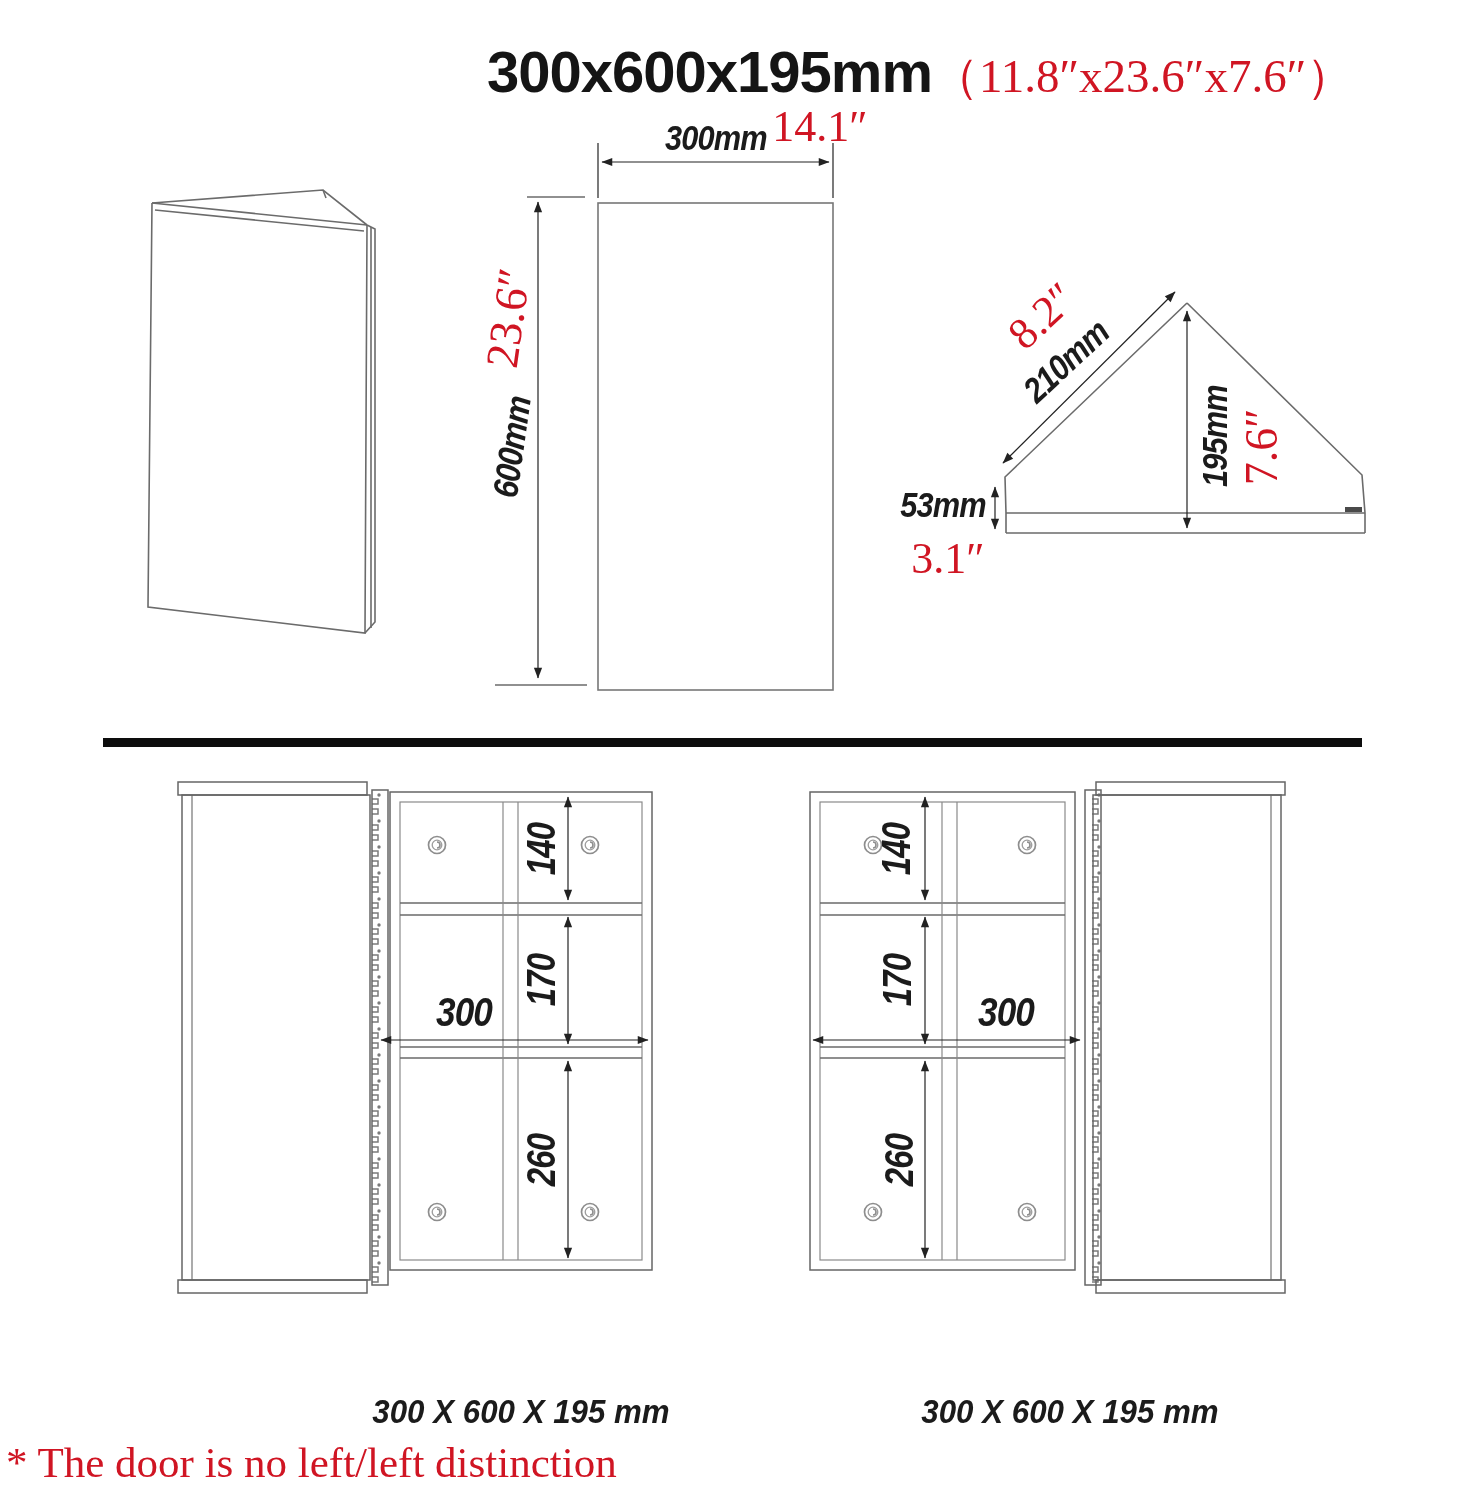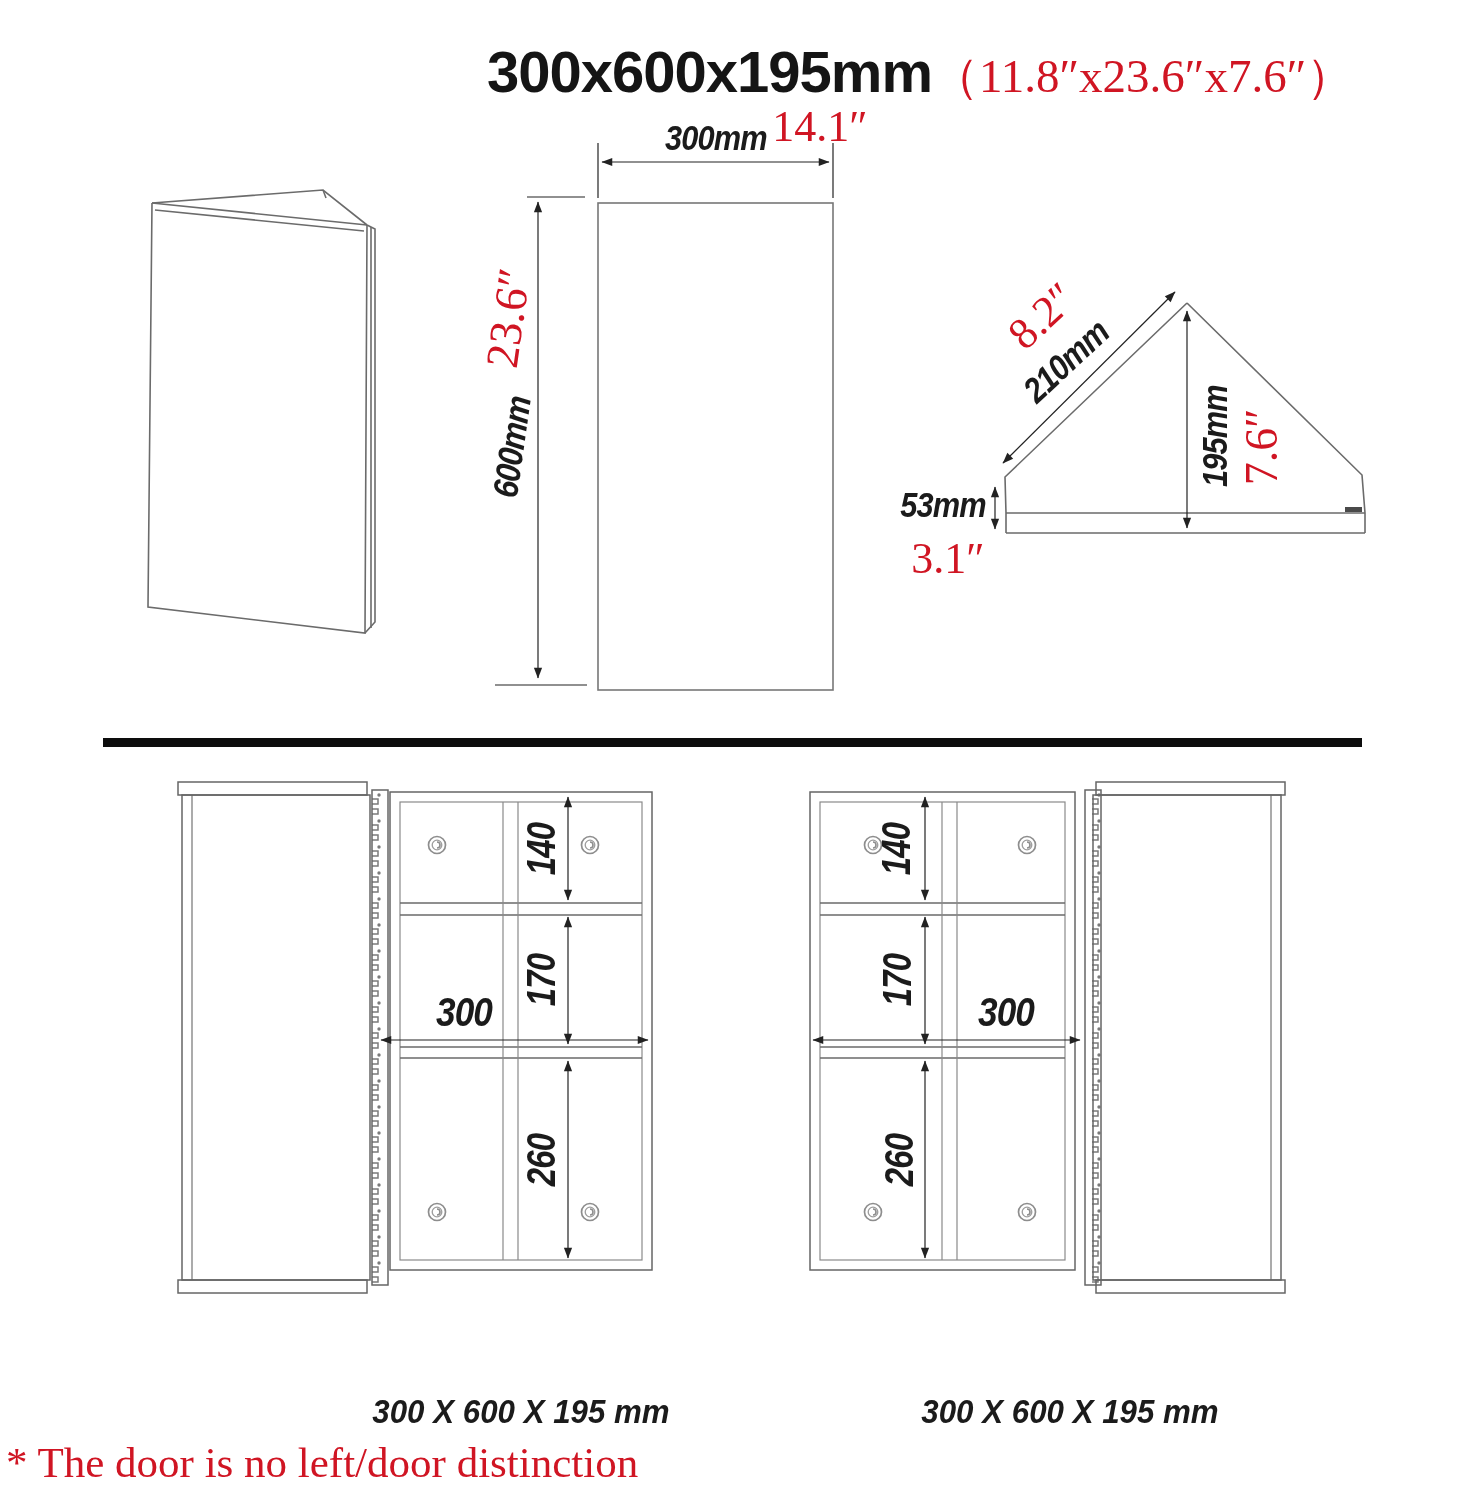--- a/index.html
+++ b/index.html
@@ -156,15 +156,15 @@
   <span class="lbl num" style="left:541px;top:1160px;transform:translate(-50%,-50%) rotate(-90deg) scaleX(.82)">260</span>
   <span class="lbl num" style="left:464px;top:1012px">300</span>
   <span class="cap" style="left:521px;top:1411px">300 X 600 X 195 mm</span>
 
   <span class="lbl num" style="left:896px;top:849px;transform:translate(-50%,-50%) rotate(-90deg) scaleX(.82)">140</span>
   <span class="lbl num" style="left:897px;top:980px;transform:translate(-50%,-50%) rotate(-90deg) scaleX(.82)">170</span>
   <span class="lbl num" style="left:899px;top:1160px;transform:translate(-50%,-50%) rotate(-90deg) scaleX(.82)">260</span>
   <span class="lbl num" style="left:1006px;top:1012px">300</span>
   <span class="cap" style="left:1070px;top:1411px">300 X 600 X 195 mm</span>
 
-  <div class="note">* The door is no left/door distinction</div>
+  <div class="note">* The door is no left/left distinction</div>
 
 </div>
 
 </body></html>

